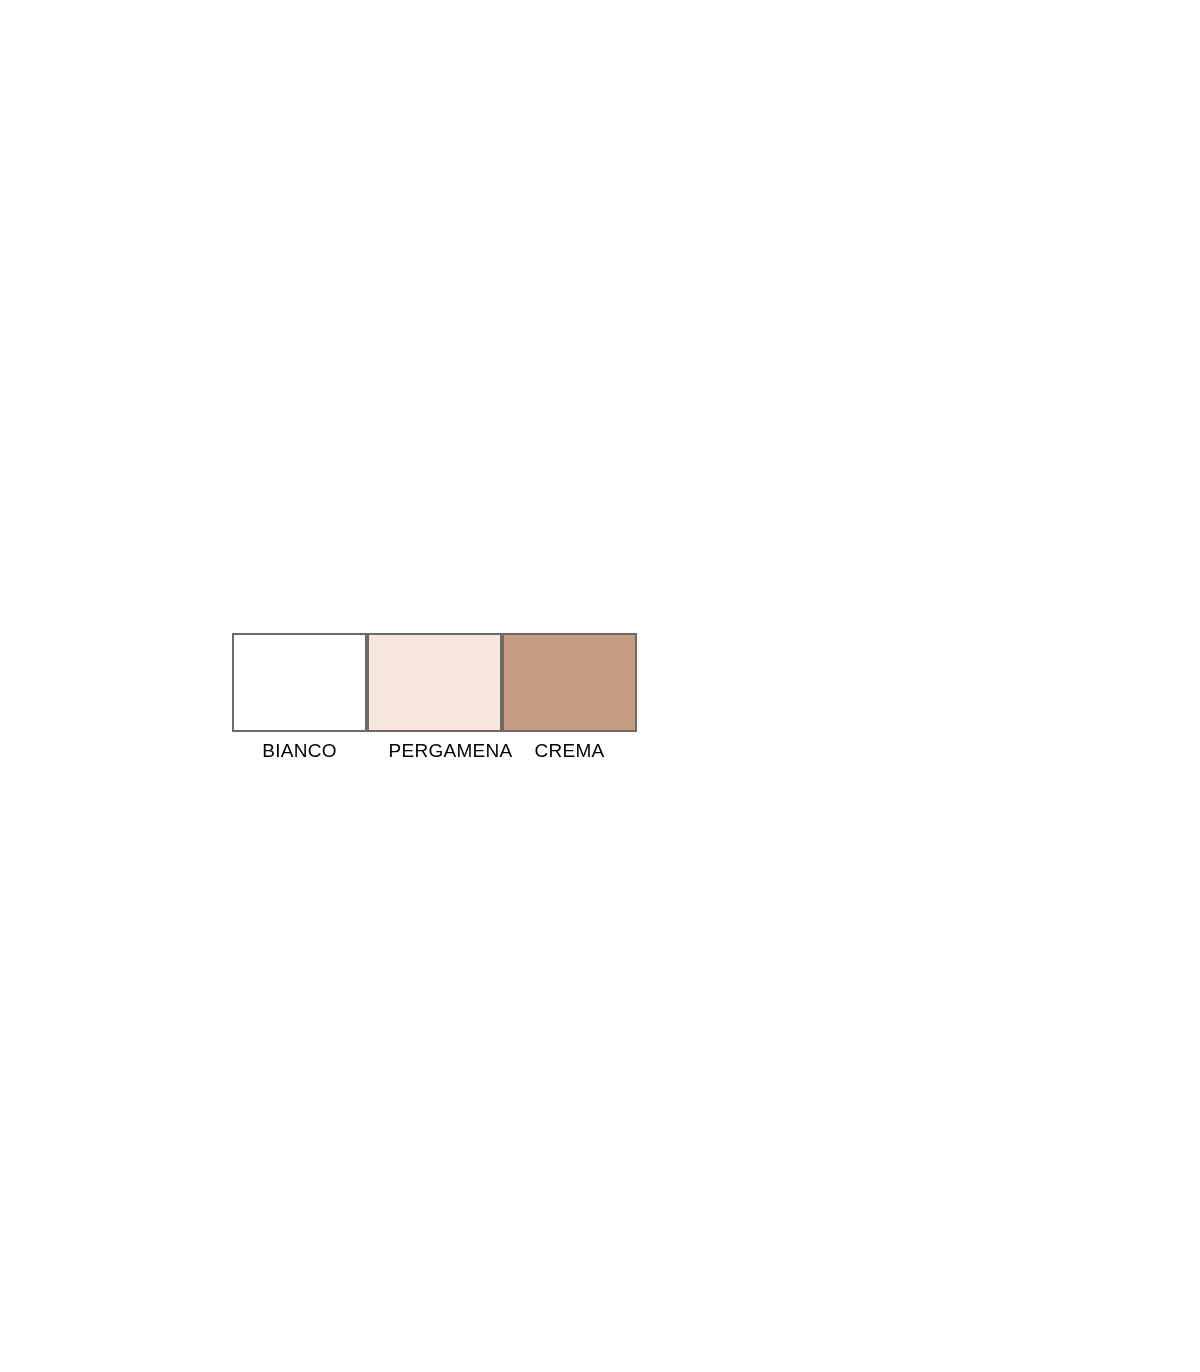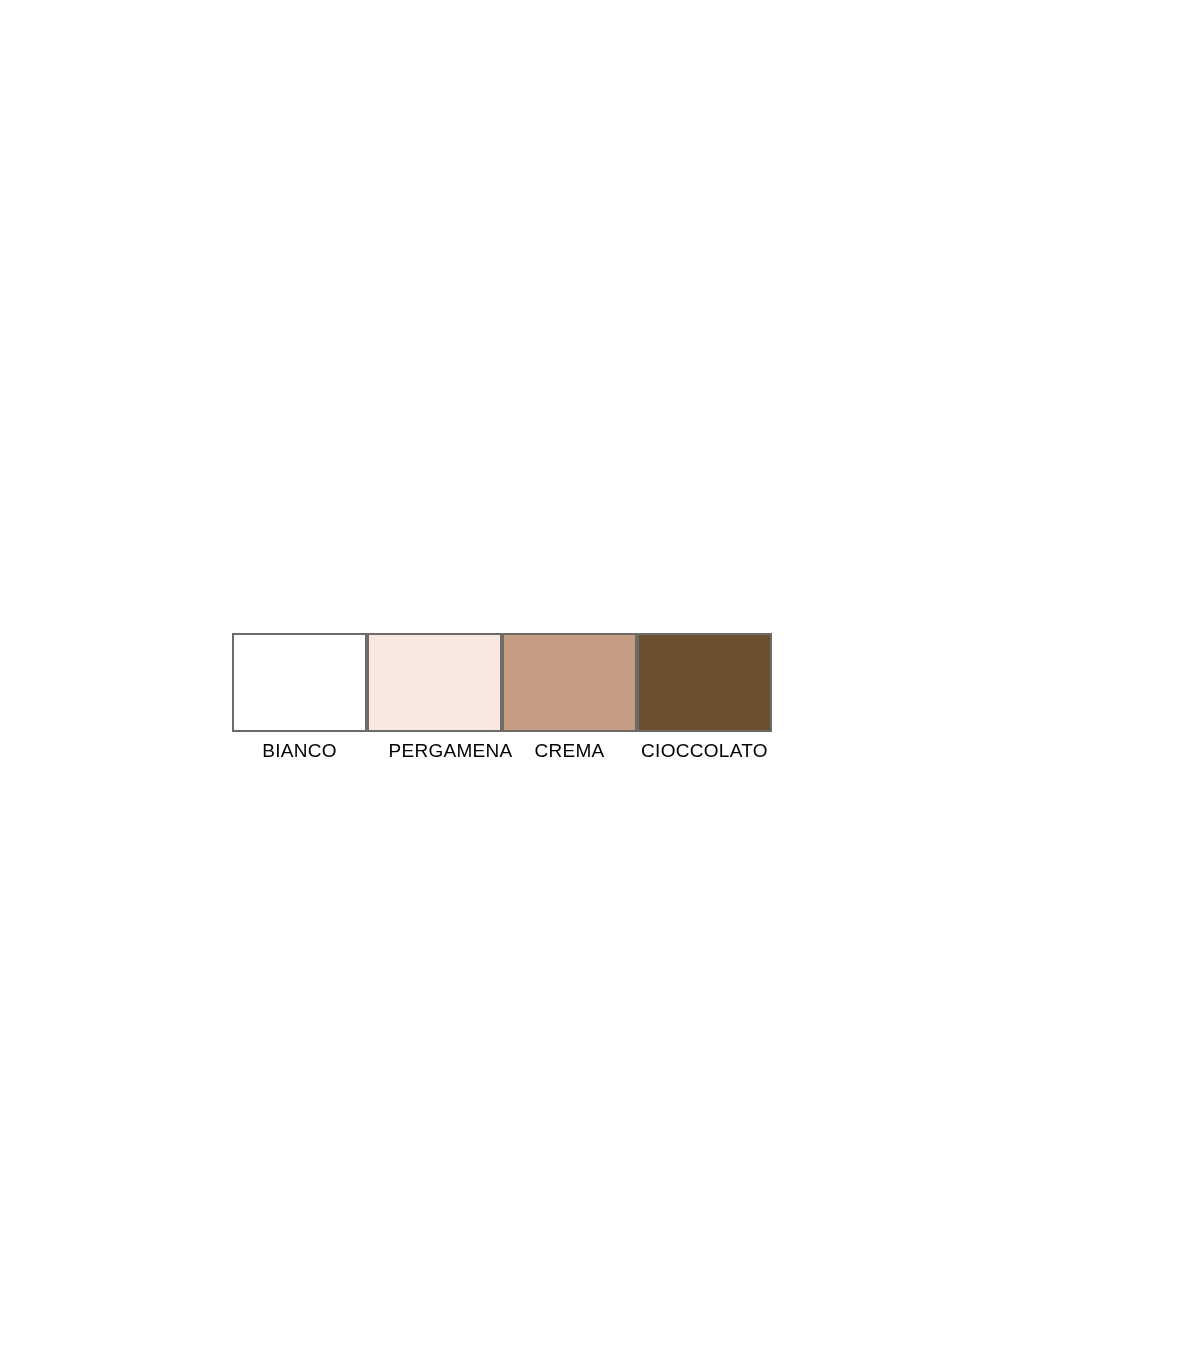--- a/index.html
+++ b/index.html
@@ -68,18 +68,14 @@
     <div class="swatch-chip" style="background: rgb(247, 231, 223); border-color: rgb(110, 106, 104);"></div>
     <div class="swatch-label" style="color: rgb(0, 0, 0); margin-left: 32px;">PERGAMENA</div>
   </div>
 
 
   <div class="swatch-cell">
     <div class="swatch-chip" style="background: rgb(198, 156, 132); border-color: rgb(110, 106, 104);"></div>
     <div class="swatch-label" style="color: rgb(0, 0, 0);">CREMA</div>
   </div>
 
-  <div class="swatch-cell">
-    <div class="swatch-chip" style="background: rgb(107, 79, 46); border-color: rgb(110, 106, 104);"></div>
-    <div class="swatch-label" style="color: rgb(0, 0, 0);">CIOCCOLATO</div>
-  </div>
 
 </div>
 
 </body></html>

